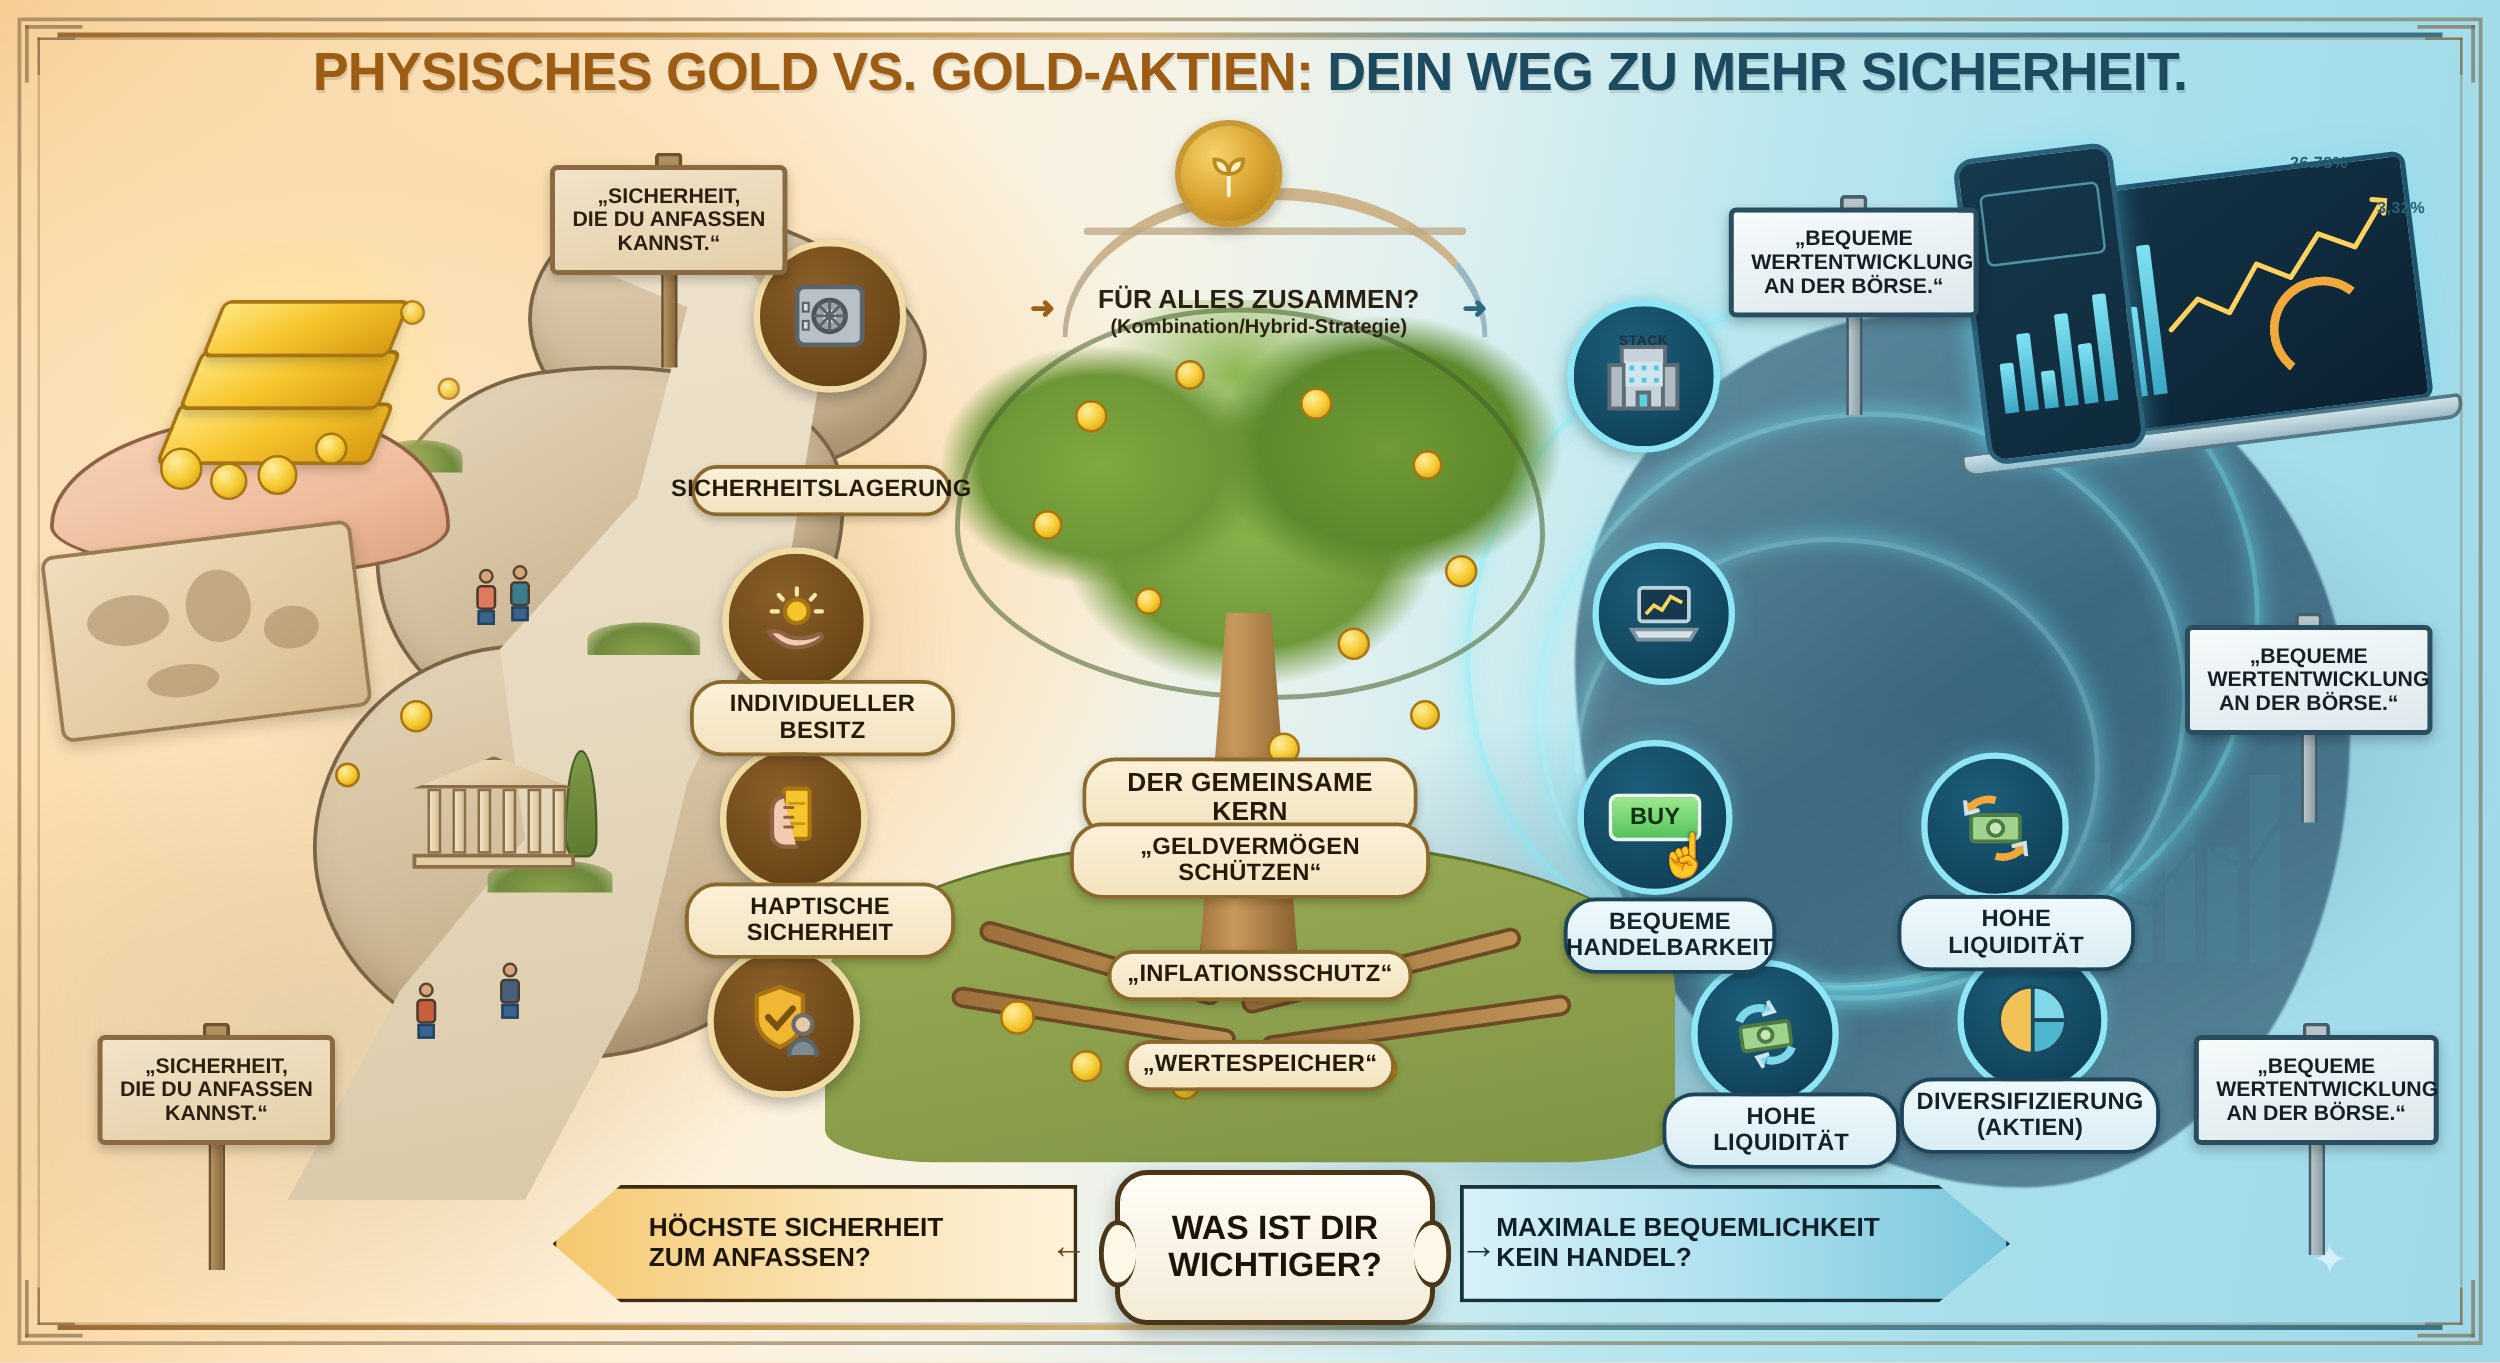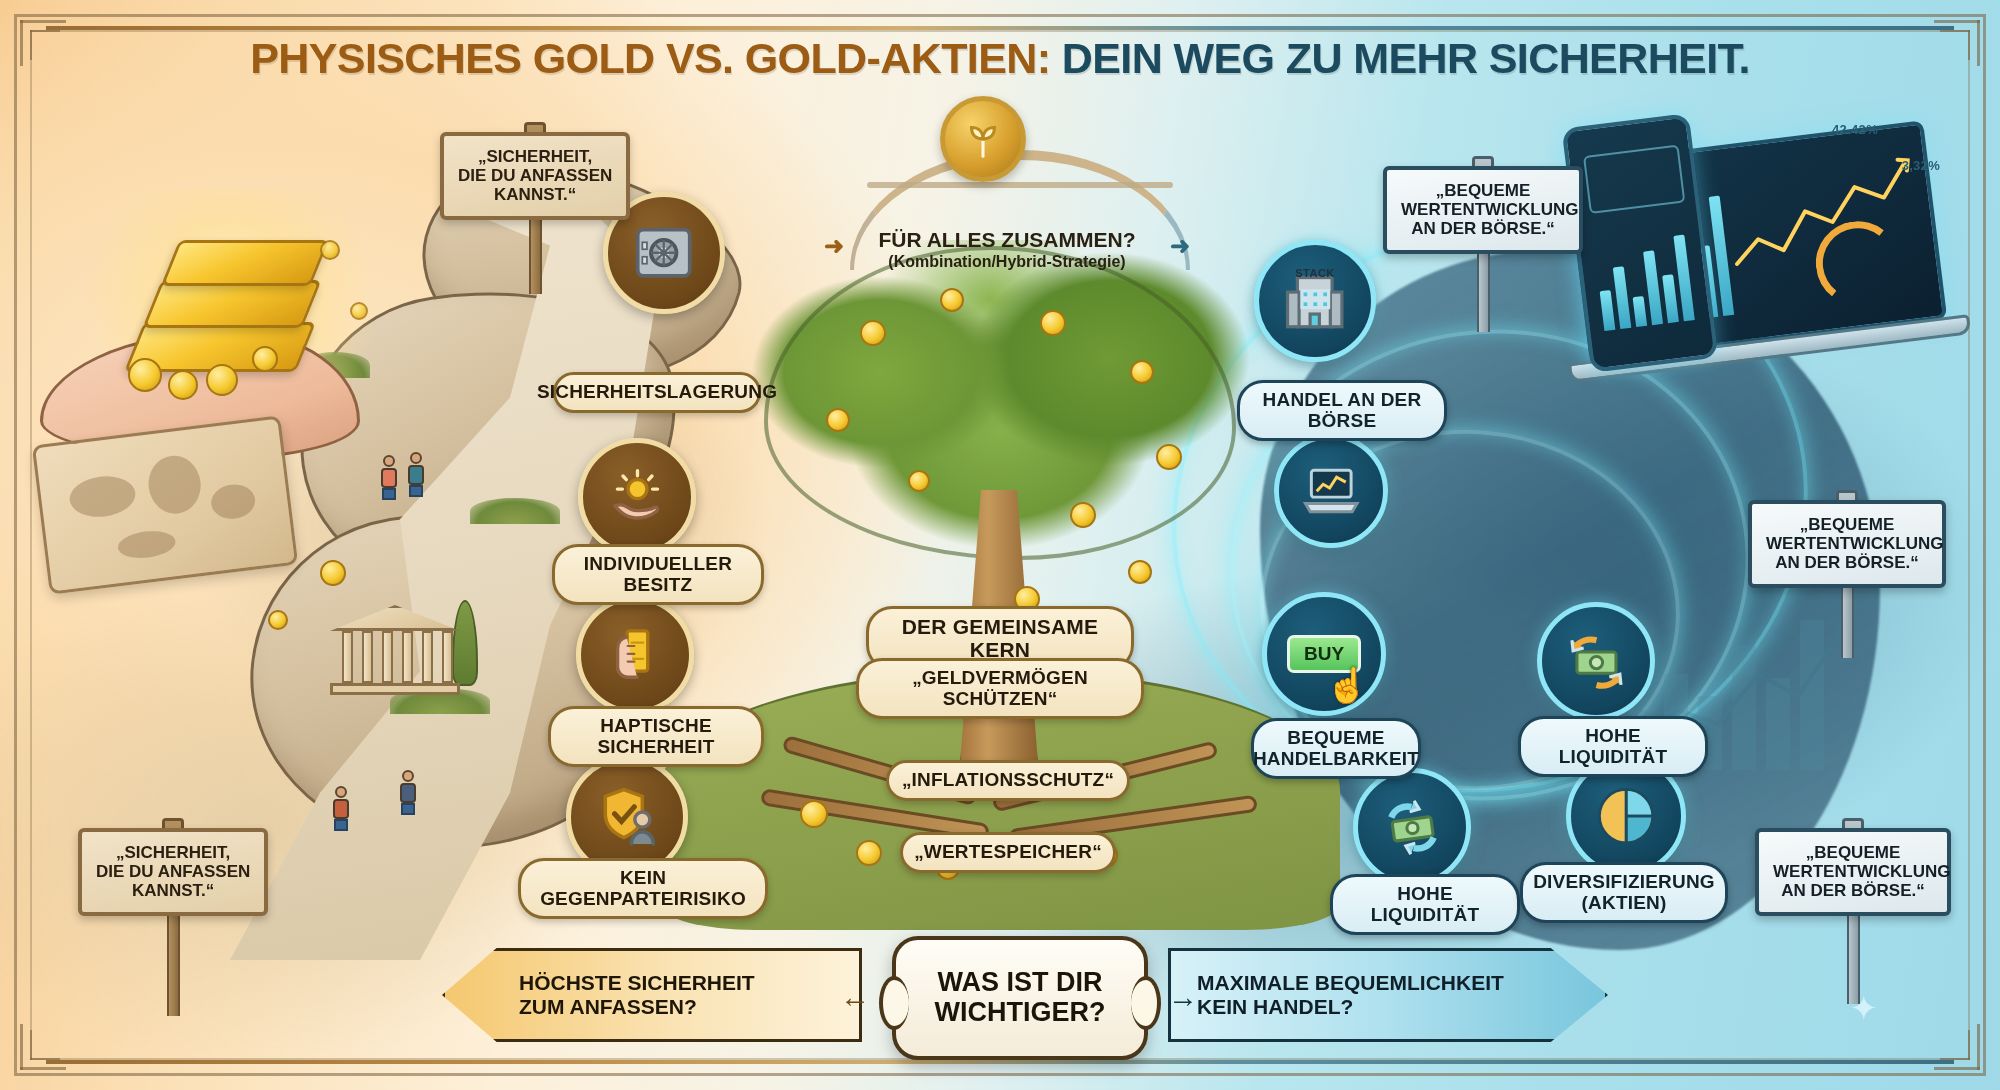--- a/index.html
+++ b/index.html
@@ -631,21 +631,20 @@
   <div class="chip chip-gold" style="left:548px; top:706px; width:216px;">HAPTISCHE SICHERHEIT</div>
 
   <div class="med med-gold" style="left:566px; top:756px; width:122px; height:122px;">
     <svg viewBox="0 0 24 24" fill="none" stroke="#f3d9a6" stroke-width="1.2" stroke-linecap="round">
       <path d="M11 2.6l6.4 2.4v6c0 3.8-2.6 6.6-6.4 8.2C7.2 17.6 4.6 14.8 4.6 11V5z" fill="#f1b733" stroke="#a97512"></path>
       <path d="M7.8 11l2.4 2.6 4.4-5" stroke="#7a5210" stroke-width="1.8"></path>
       <circle cx="17.4" cy="13" r="2.6" fill="#e8c9a8" stroke="#6d6d6d"></circle>
       <path d="M13.6 21.4c0-2.4 1.7-4.2 3.8-4.2s3.8 1.8 3.8 4.2" fill="#7c8b92" stroke="#5a6569"></path>
     </svg>
   </div>
-  <div class="chip chip-gold" style="left:518px; top:858px; width:250px;">KEIN GEGENPARTEIRISIKO</div>
 
   <div class="chip chip-gold" style="left:866px; top:606px; width:268px; font-size:21px;">DER GEMEINSAME KERN</div>
   <div class="chip chip-gold" style="left:856px; top:658px; width:288px;">„GELDVERMÖGEN SCHÜTZEN“</div>
   <div class="chip chip-gold" style="left:886px; top:760px; width:244px;">„INFLATIONSSCHUTZ“</div>
   <div class="chip chip-gold" style="left:900px; top:800px; width:216px;margin-top:32px;">„WERTESPEICHER“</div>
 
   <div class="sign metal" style="left:1383px; top:156px; width:200px;">
     <div class="knob"></div>
     <div class="board">„BEQUEME
 WERTENTWICKLUNG
@@ -695,21 +694,21 @@
       </div>
       <svg class="sparkline" style="left:150px; top:24px; width:190px; height:110px;" viewBox="0 0 190 110" fill="none">
         <polyline points="4,92 28,70 52,84 78,48 104,62 130,30 158,44 184,10" stroke="#ffd35e" stroke-width="4" stroke-linejoin="round" stroke-linecap="round"></polyline>
         <path d="M176 8 l10 2 -2 10" stroke="#ffd35e" stroke-width="4" stroke-linecap="round" fill="none"></path>
       </svg>
       <div style="position:absolute; left:232px; bottom:20px; width:84px; height:84px; border-radius:50%; border:7px solid #f0a93a; border-right-color:transparent; border-bottom-color:transparent;"></div>
     </div>
     <div class="lap-base"></div>
   </div>
 
-  <div class="pct" style="right:122px; top:122px;">42.42%</div>
+  <div class="pct" style="right:122px; top:122px;">26.73%</div>
   <div class="pct" style="right:60px; top:158px;">3,32%</div>
 
   <div class="ghost-chart" style="right:120px; top:600px; width:250px; height:170px;">
     <i style="left:0;   width:24px; height:60px;"></i>
     <i style="left:34px;width:24px; height:96px;"></i>
     <i style="left:68px;width:24px; height:74px;"></i>
     <i style="left:102px;width:24px;height:124px;"></i>
     <i style="left:136px;width:24px;height:92px;"></i>
     <i style="left:170px;width:24px;height:150px;"></i>
     <svg style="position:absolute; left:0; top:0; width:250px; height:170px;" viewBox="0 0 250 170" fill="none">
@@ -728,21 +727,20 @@
       <rect x="7.6" y="8.6" width="2.4" height="2.4" fill="#4ec8dd"></rect>
       <rect x="11" y="8.6" width="2.4" height="2.4" fill="#4ec8dd"></rect>
       <rect x="14.4" y="8.6" width="2.4" height="2.4" fill="#4ec8dd"></rect>
       <rect x="7.6" y="12" width="2.4" height="2.4" fill="#4ec8dd"></rect>
       <rect x="11" y="12" width="2.4" height="2.4" fill="#4ec8dd"></rect>
       <rect x="14.4" y="12" width="2.4" height="2.4" fill="#4ec8dd"></rect>
       <rect x="10.4" y="16.6" width="3.2" height="4.4" fill="#5fd0e2" stroke="#5d6d76"></rect>
     </svg>
     <div class="stack-label">STACK</div>
   </div>
-  <div class="chip chip-teal" style="left:1237px; top:380px; width:210px;">HANDEL AN DER BÖRSE</div>
 
   <div class="med med-teal" style="left:1274px; top:434px; width:114px; height:114px;">
     <svg viewBox="0 0 24 24" fill="none" stroke="#cfe4ec" stroke-width="1.1">
       <rect x="4.6" y="4.2" width="14.8" height="10" rx="1" fill="#15394c" stroke="#bcd3dc"></rect>
       <polyline points="6.6,12 9,9.4 11.4,10.8 14,6.8 17.4,8.6" stroke="#ffd35e" stroke-width="1.1" fill="none"></polyline>
       <path d="M2.4 16.6h19.2l-1.8 3H4.2z" fill="#d7e3ea" stroke="#7e929b"></path>
     </svg>
   </div>
 
   <div class="med med-teal" style="left:1262px; top:592px; width:124px; height:124px;">

